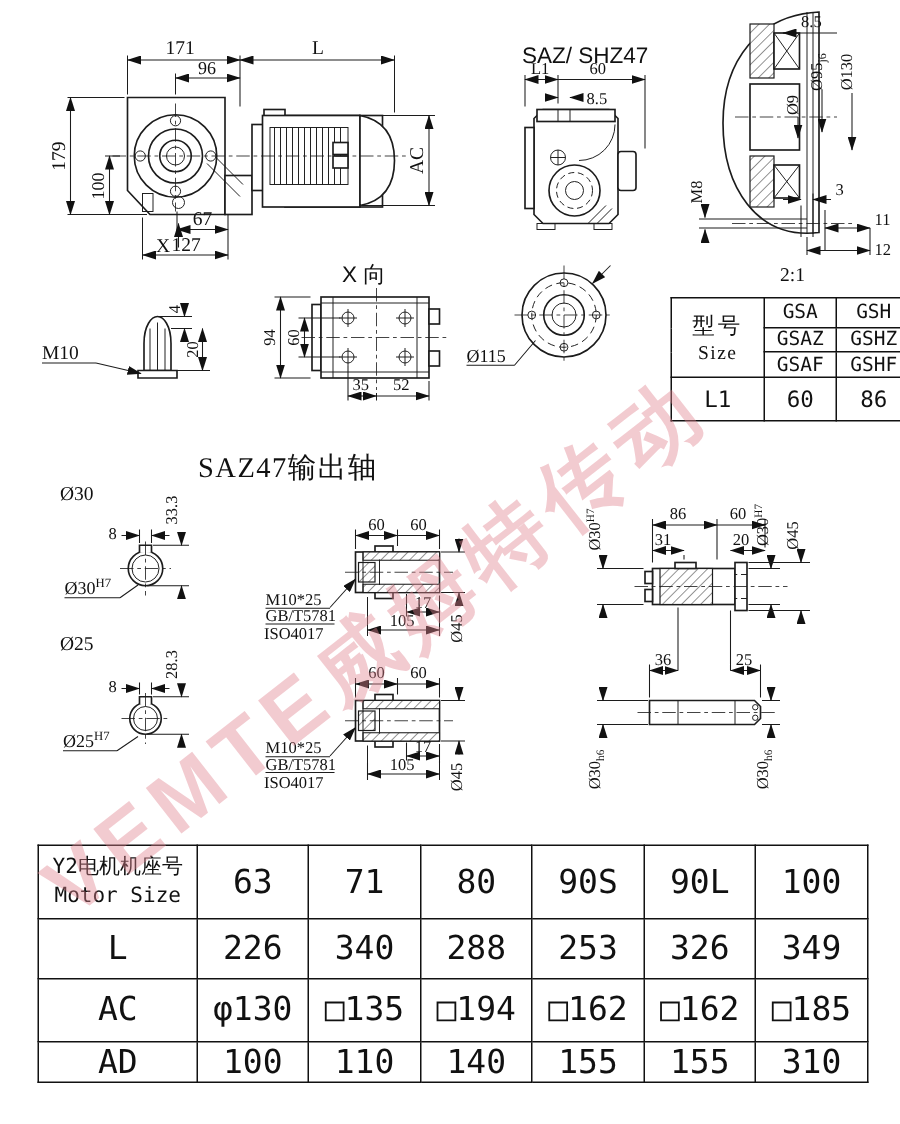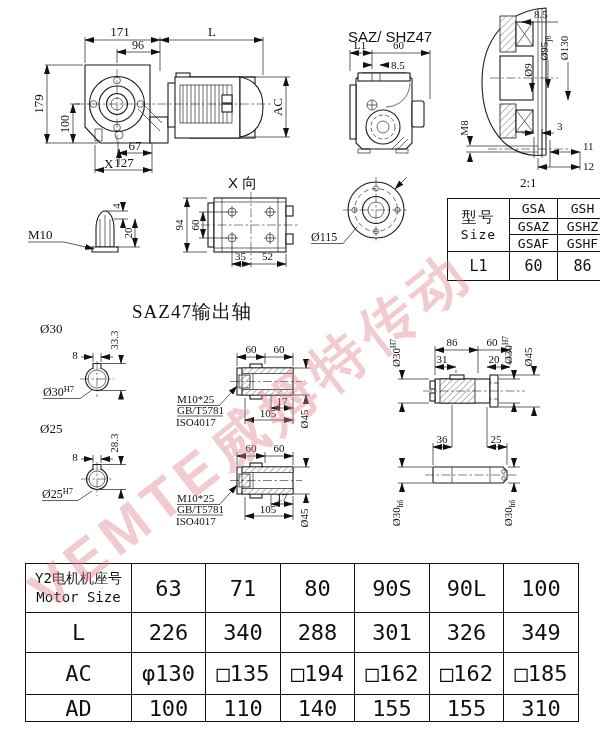--- a/index.html
+++ b/index.html
@@ -15,21 +15,21 @@
   .ds{font-family:"Liberation Serif",serif;font-size:12px;fill:#111;}
   .ds11{font-family:"Liberation Serif",serif;font-size:11px;fill:#111;}
   .ds13{font-family:"Liberation Serif",serif;font-size:13px;fill:#111;}
   .tt{font-family:"Liberation Sans",sans-serif;font-size:15px;fill:#111;}
   .cntitle{font-family:Liberation Serif, serif;font-size:19px;color:#111;letter-spacing:1px;}
   
   .stab{border-collapse:collapse;table-layout:fixed;font-family:"DejaVu Sans Mono","DejaVu Sans",sans-serif;}
   .stab td{border:1px solid #111;text-align:center;vertical-align:middle;padding:0;
            font-size:13px;color:#111;}
   .stab .cn{font-size:15px;letter-spacing:2px;}
-  .stab .en{font-size:13px;letter-spacing:1px;}
+  .stab .en{font-size:13px;letter-spacing:1px;font-family:Liberation Serif, serif;}
   
   .mtab{border-collapse:collapse;table-layout:fixed;font-family:"DejaVu Sans Mono","DejaVu Sans",sans-serif;}
   .mtab td{border:1.5px solid #111;text-align:center;vertical-align:middle;color:#111;
            font-size:22px;padding:0;}
   .mtab td.h1{font-size:14px;line-height:1.35;text-align:center;}
   .wm{position:absolute;left:30px;top:556px;width:760px;white-space:nowrap;
       font-family:"Liberation Sans",sans-serif;font-size:56px;font-weight:bold;
       letter-spacing:7px;color:rgba(224,130,142,0.42);
       transform:rotate(-38deg);transform-origin:10px 30px;pointer-events:none;z-index:5;}
 </style>
@@ -537,21 +537,21 @@
       <td>80</td>
       <td>90S</td>
       <td>90L</td>
       <td>100</td>
     </tr>
     <tr style="height:40px">
       <td>L</td>
       <td>226</td>
       <td>340</td>
       <td>288</td>
-      <td>301</td>
+      <td>253</td>
       <td>326</td>
       <td>349</td>
     </tr>
     <tr style="height:42px">
       <td>AC</td>
       <td>φ130</td>
       <td>□135</td>
       <td>□194</td>
       <td>□162</td>
       <td>□162</td>

